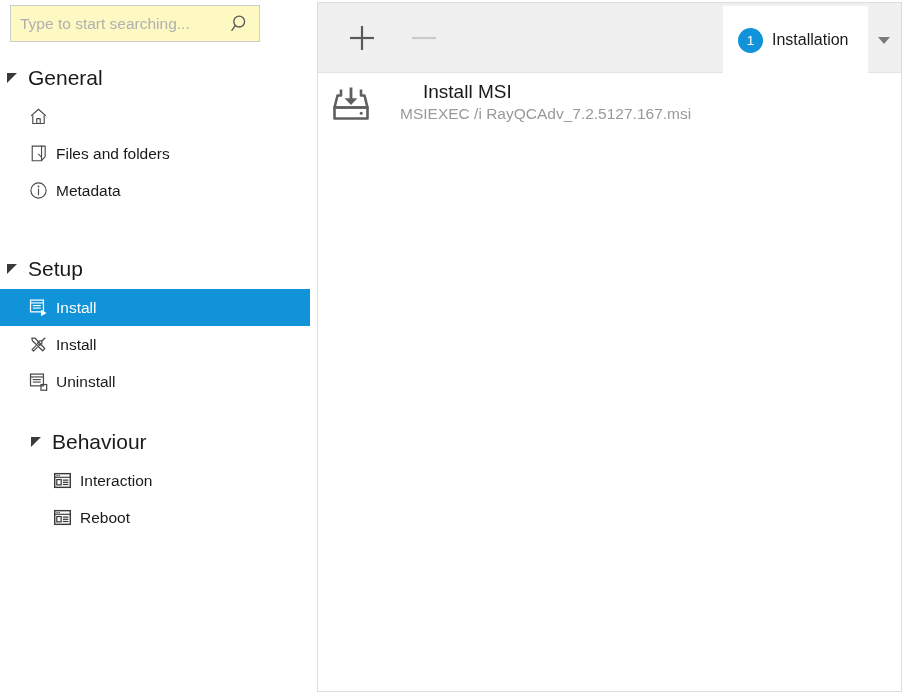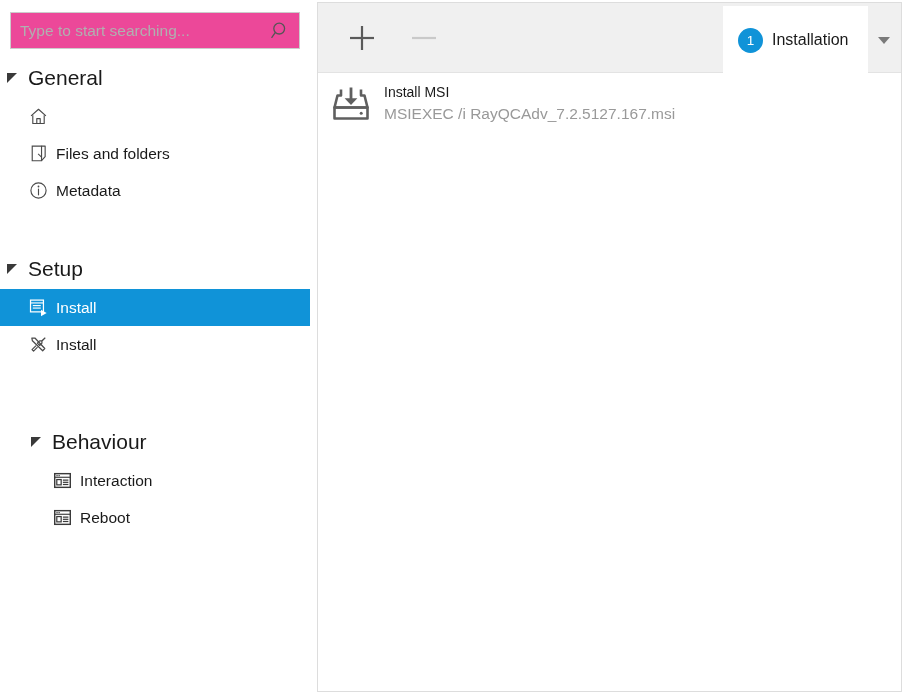--- a/index.html
+++ b/index.html
@@ -25,26 +25,26 @@
     left: 0;
     top: 0;
     width: 310px;
     height: 697px;
     background: #ffffff;
   }
 
   .search-wrap {
     position: absolute;
     left: 10px;
-    top: 12px;
-    width: 290px;
+    top: 5px;
+    width: 250px;
     height: 37px;
     border: 1px solid #cccccc;
     box-sizing: border-box;
-    background: #ec4899;
+    background: #fef9c3;
   }
   .search-input {
     position: absolute;
     left: 0;
     top: 0;
     width: 255px;
     height: 35px;
     border: none;
     outline: none;
     background: transparent;
@@ -230,30 +230,32 @@
     top: 12px;
     width: 38px;
     height: 38px;
   }
   .row-text {
     position: absolute;
     left: 66px;
     top: 8px;
   }
   .row-title {
-    font-size: 14px;
+    font-size: 19px;
     color: #1a1a1a;
     line-height: 22px;
     white-space: nowrap;
+    margin-left: 39px;
   }
   .row-sub {
     font-size: 15.5px;
     color: #999999;
     line-height: 22px;
     white-space: nowrap;
+    margin-left: 16px;
   }
 </style>
 </head>
 <body>
 
 <div id="app">
 
   <div id="sidebar">
 
     <div class="search-wrap">
@@ -320,20 +322,30 @@
 
       <div class="nav-item">
         <svg class="nav-icon" viewBox="0 0 20 20">
           <path d="M3 3.2 L6.2 3.2 L16.6 14.2 L14.4 16.6 L3.6 6.1 Z" fill="none" stroke="#4a4a4a" stroke-width="1.3" stroke-linejoin="round"></path>
           <path d="M16.8 3.2 L13.6 6.4 L13.6 8.6 L11.2 11 L8.8 8.6 L11.2 6.2 L13.4 6.2 Z" fill="none" stroke="#4a4a4a" stroke-width="1.3" stroke-linejoin="round"></path>
           <path d="M7.4 11.2 L3.2 15.4 L4.8 17 L9 12.8" fill="none" stroke="#4a4a4a" stroke-width="1.3" stroke-linejoin="round"></path>
         </svg>
         <span class="nav-label">Install</span>
       </div>
 
+      <div class="nav-item">
+        <svg class="nav-icon" viewBox="0 0 20 20">
+          <rect x="1.6" y="2.2" width="13.6" height="12.4" fill="none" stroke="#4a4a4a" stroke-width="1.3"></rect>
+          <line x1="1.6" y1="5.2" x2="15.2" y2="5.2" stroke="#4a4a4a" stroke-width="1.2"></line>
+          <line x1="4" y1="8" x2="12.4" y2="8" stroke="#4a4a4a" stroke-width="1.2"></line>
+          <line x1="4" y1="10.6" x2="12.4" y2="10.6" stroke="#4a4a4a" stroke-width="1.2"></line>
+          <rect x="12.6" y="13.2" width="6" height="6" fill="none" stroke="#4a4a4a" stroke-width="1.3"></rect>
+        </svg>
+        <span class="nav-label">Uninstall</span>
+      </div>
     </div>
 
     <div class="group" style="top:422px;margin-left:24px;">
       <div class="group-header">
         <svg class="expander" viewBox="0 0 12 12">
           <polygon points="1,1 11,1 1,11" fill="#3a3a3a"></polygon>
         </svg>
         <span class="group-title">Behaviour</span>
       </div>
 

